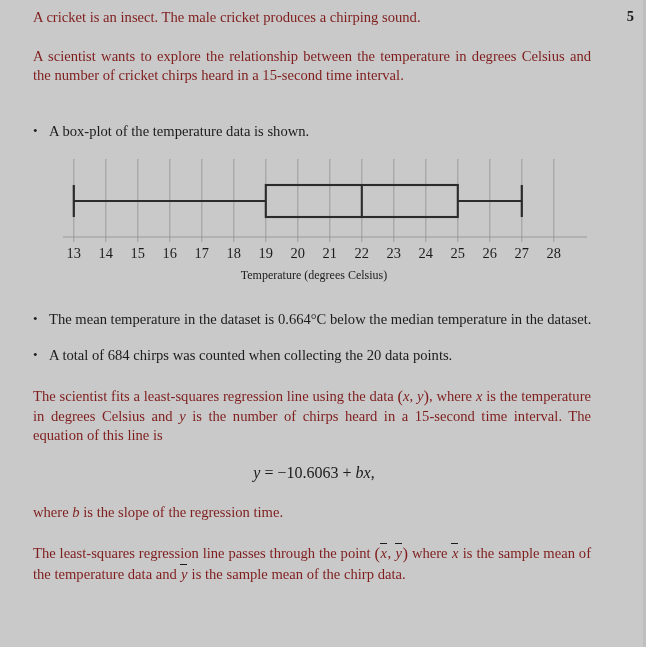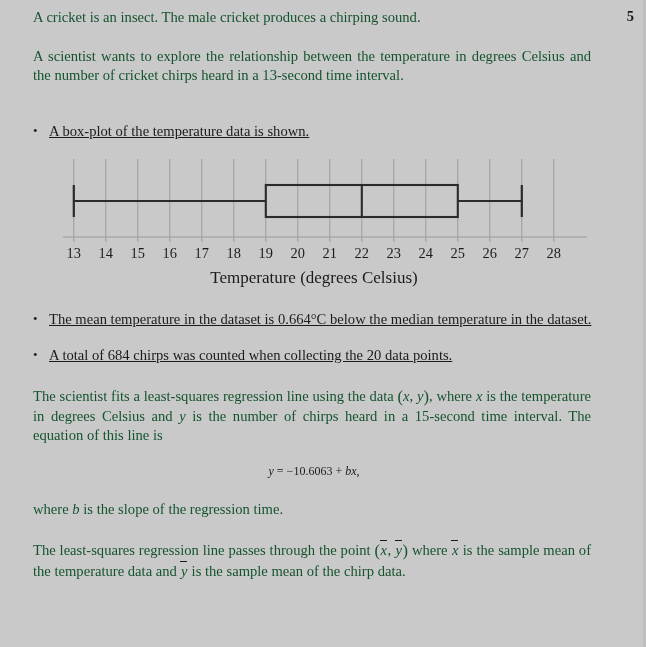--- a/index.html
+++ b/index.html
@@ -45,45 +45,44 @@
     left: 33px;
     top: 8px;
     width: 562px;
   }
   p.para {
     margin: 0 4px 0 0;
     font-size: 14.6px;
     line-height: 1.30;
     text-align: justify;
     text-justify: inter-word;
-    color: #14532d;
+    color: #7f1d1d;
   }
   .gap-lg { height: 20px; }
   .gap-md { height: 17px; }
   .bullet-row {
     display: flex;
     font-size: 14.6px;
     line-height: 1.30;
     color: #1b1b1b;
   }
   .bullet-dot {
     width: 16px;
     flex: 0 0 16px;
     text-align: left;
     font-size: 13px;
     line-height: 1.38;
   }
   .bullet-text {
     flex: 1 1 auto;
     text-align: justify;
-    text-decoration: underline;
   }
   .eqn {
     text-align: center;
-    font-size: 12px;
+    font-size: 16px;
     margin: 0;
     color: #1b1b1b;
   }
   .ital { font-style: italic; }
   
   .bar {
     position: relative;
     font-style: italic;
     padding: 0 0.5px;
   }
@@ -101,41 +100,41 @@
   }
   
   .plot-wrap {
     position: relative;
     width: 562px;
     height: 135px;
   }
   .plot-svg { display: block; }
   .axis-title {
     text-align: center;
-    font-size: 17px;
+    font-size: 12px;
     color: #1b1b1b;
     margin-top: 1px;
   }
 </style>
 </head>
 <body>
 
 <div id="page">
 
   <div class="edge-right"></div>
 
   <div class="page-number">5</div>
 
   <div class="content">
 
     <p class="para">A cricket is an insect. The male cricket produces a chirping sound.</p>
 
     <div class="gap-lg"></div>
 
-    <p class="para">A scientist wants to explore the relationship between the temperature in degrees Celsius and the number of cricket chirps heard in a 13-second time interval.</p>
+    <p class="para">A scientist wants to explore the relationship between the temperature in degrees Celsius and the number of cricket chirps heard in a 15-second time interval.</p>
 
     <div class="gap-md"></div>
 
 
     <div class="gap-lg"></div>
 
     <div class="bullet-row">
       <span class="bullet-dot">•</span>
       <span class="bullet-text">A box-plot of the temperature data is shown.</span>
     </div>

